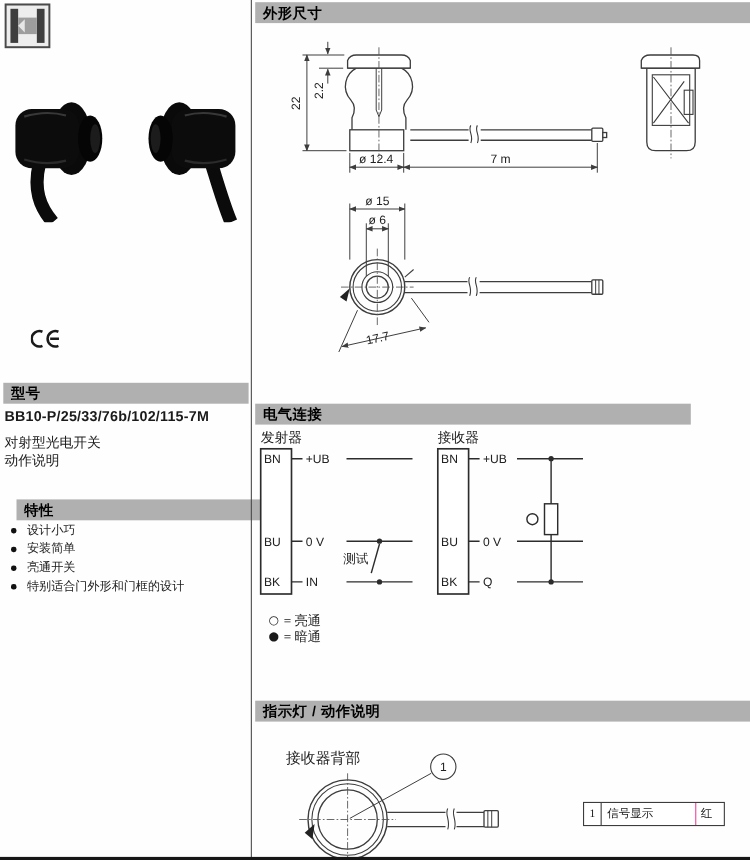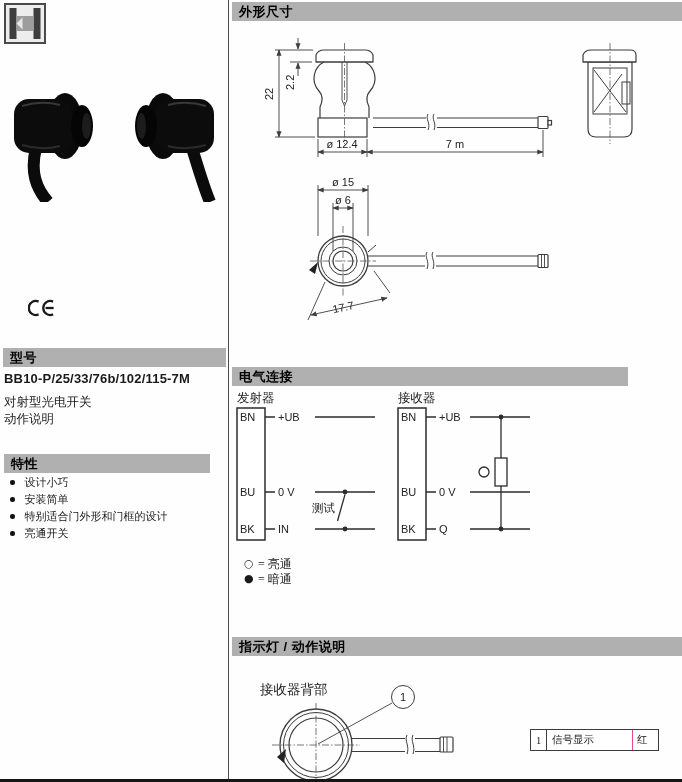--- a/index.html
+++ b/index.html
@@ -77,39 +77,39 @@
 
   <div class="bar" style="left:3px;top:348px;width:223px">
     <span>型号</span>
   </div>
   <div class="model-name">BB10-P/25/33/76b/102/115-7M</div>
   <div class="model-desc">
     <div>对射型光电开关</div>
     <div>动作说明</div>
   </div>
 
-  <div class="bar" style="left:4px;top:454px;width:206px">
+  <div class="bar" style="left:15px;top:454px;width:223px">
     <span>特性</span>
   </div>
   <ul class="features">
     <li>
         <span class="dot"></span>
         <span>设计小巧</span>
       </li>
     <li>
         <span class="dot"></span>
         <span>安装简单</span>
       </li>
     <li>
         <span class="dot"></span>
+        <span>亮通开关</span>
+      </li>
+    <li>
+        <span class="dot"></span>
         <span>特别适合门外形和门框的设计</span>
-      </li>
-    <li>
-        <span class="dot"></span>
-        <span>亮通开关</span>
       </li>
   </ul>
 
   <div class="divider-v"></div>
 
   <div class="bar" style="left:232px;top:2px;width:450px">
     <span>外形尺寸</span>
   </div>
 
   <svg class="abs" style="left:232px;top:30px" width="450" height="310" viewBox="0 0 450 310">

